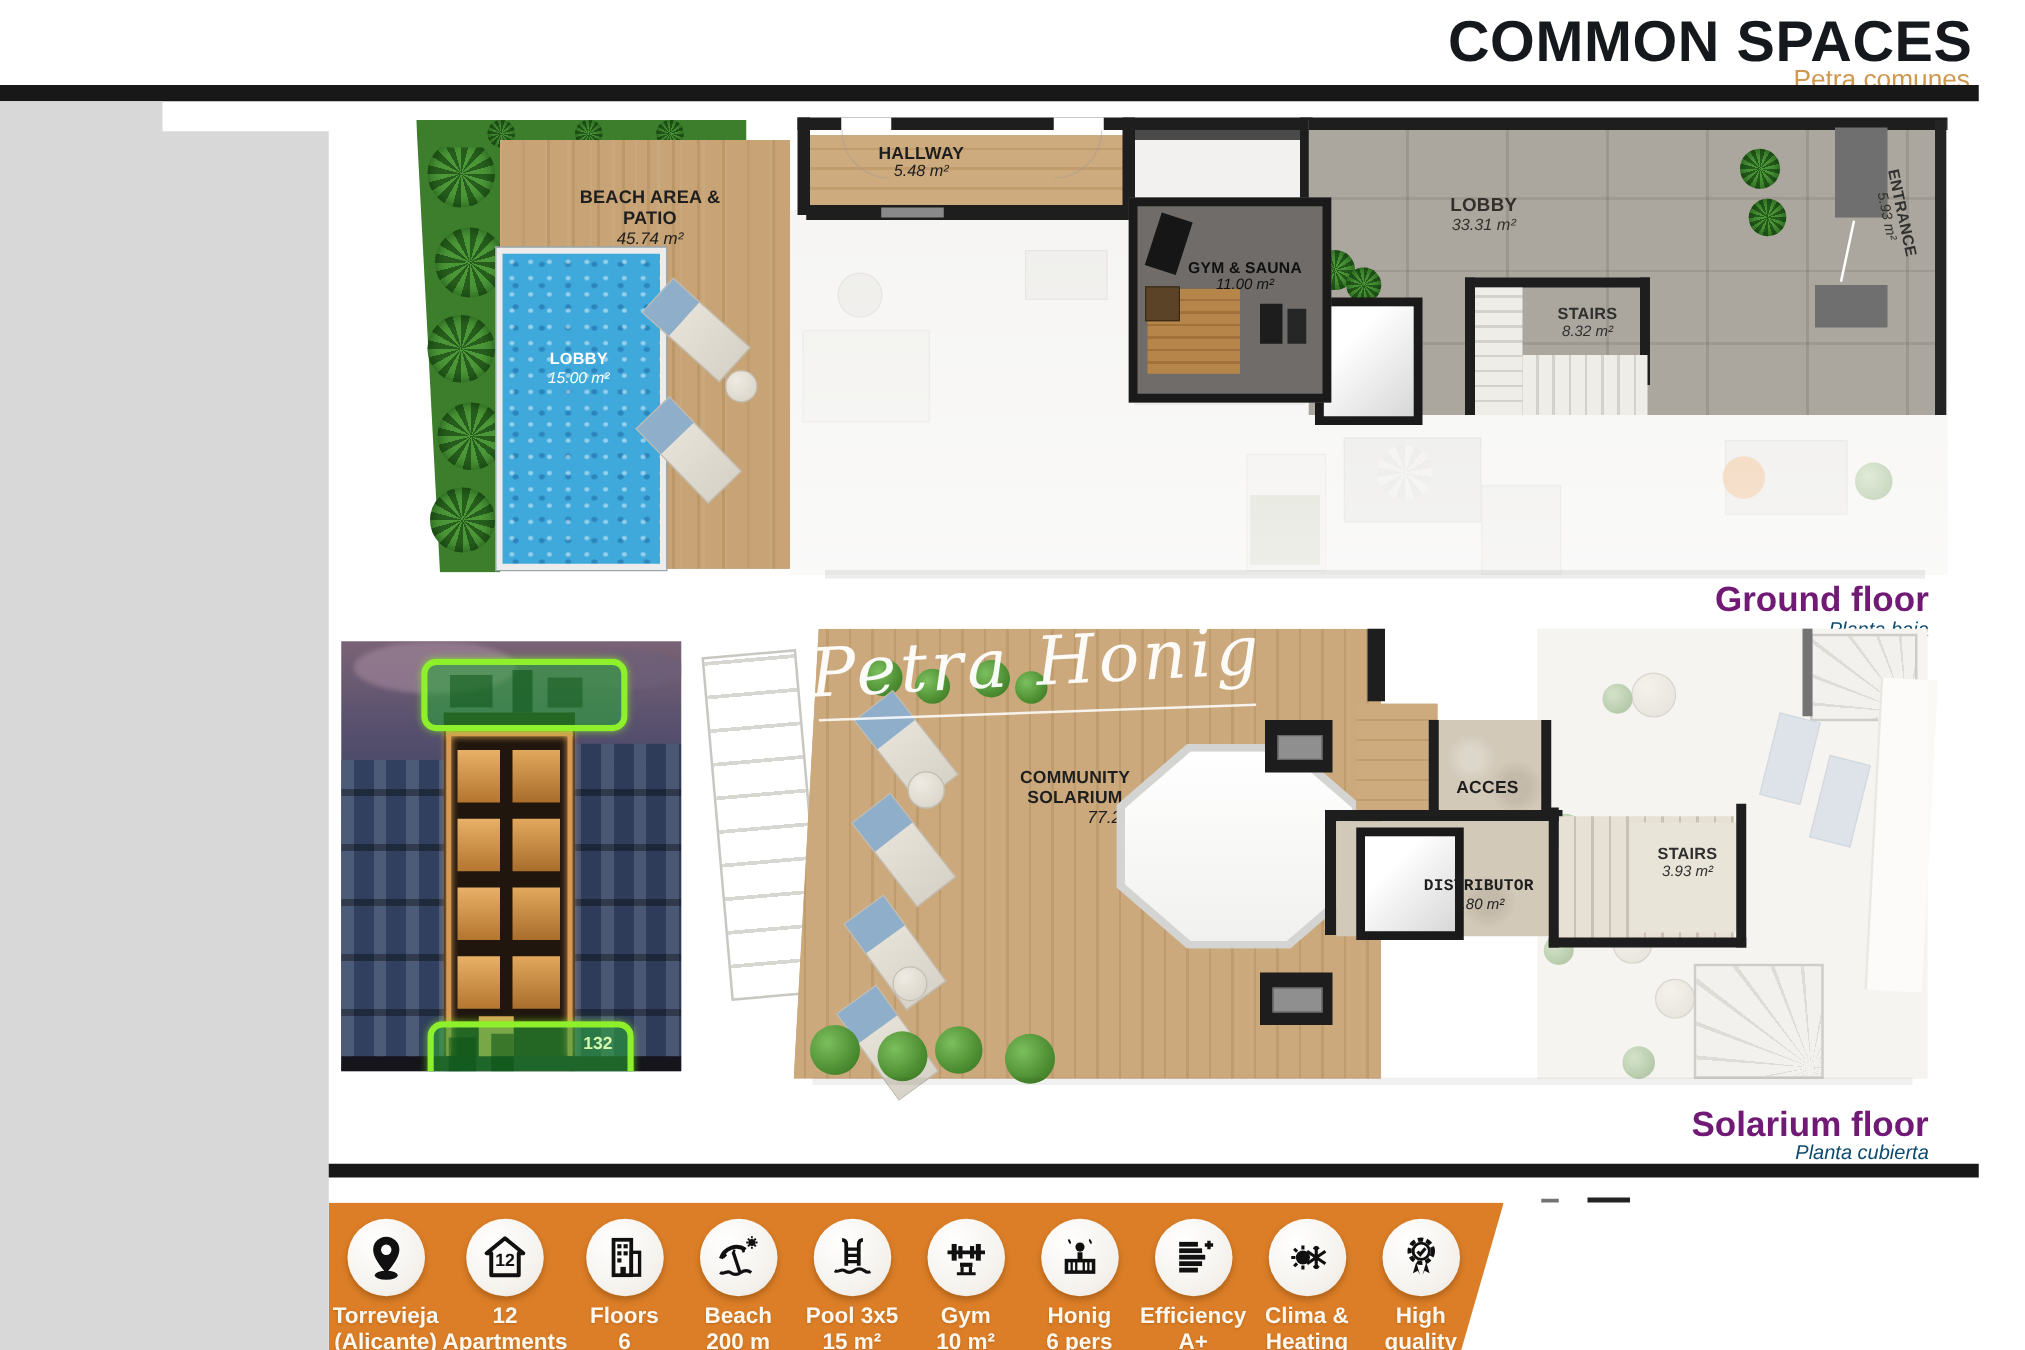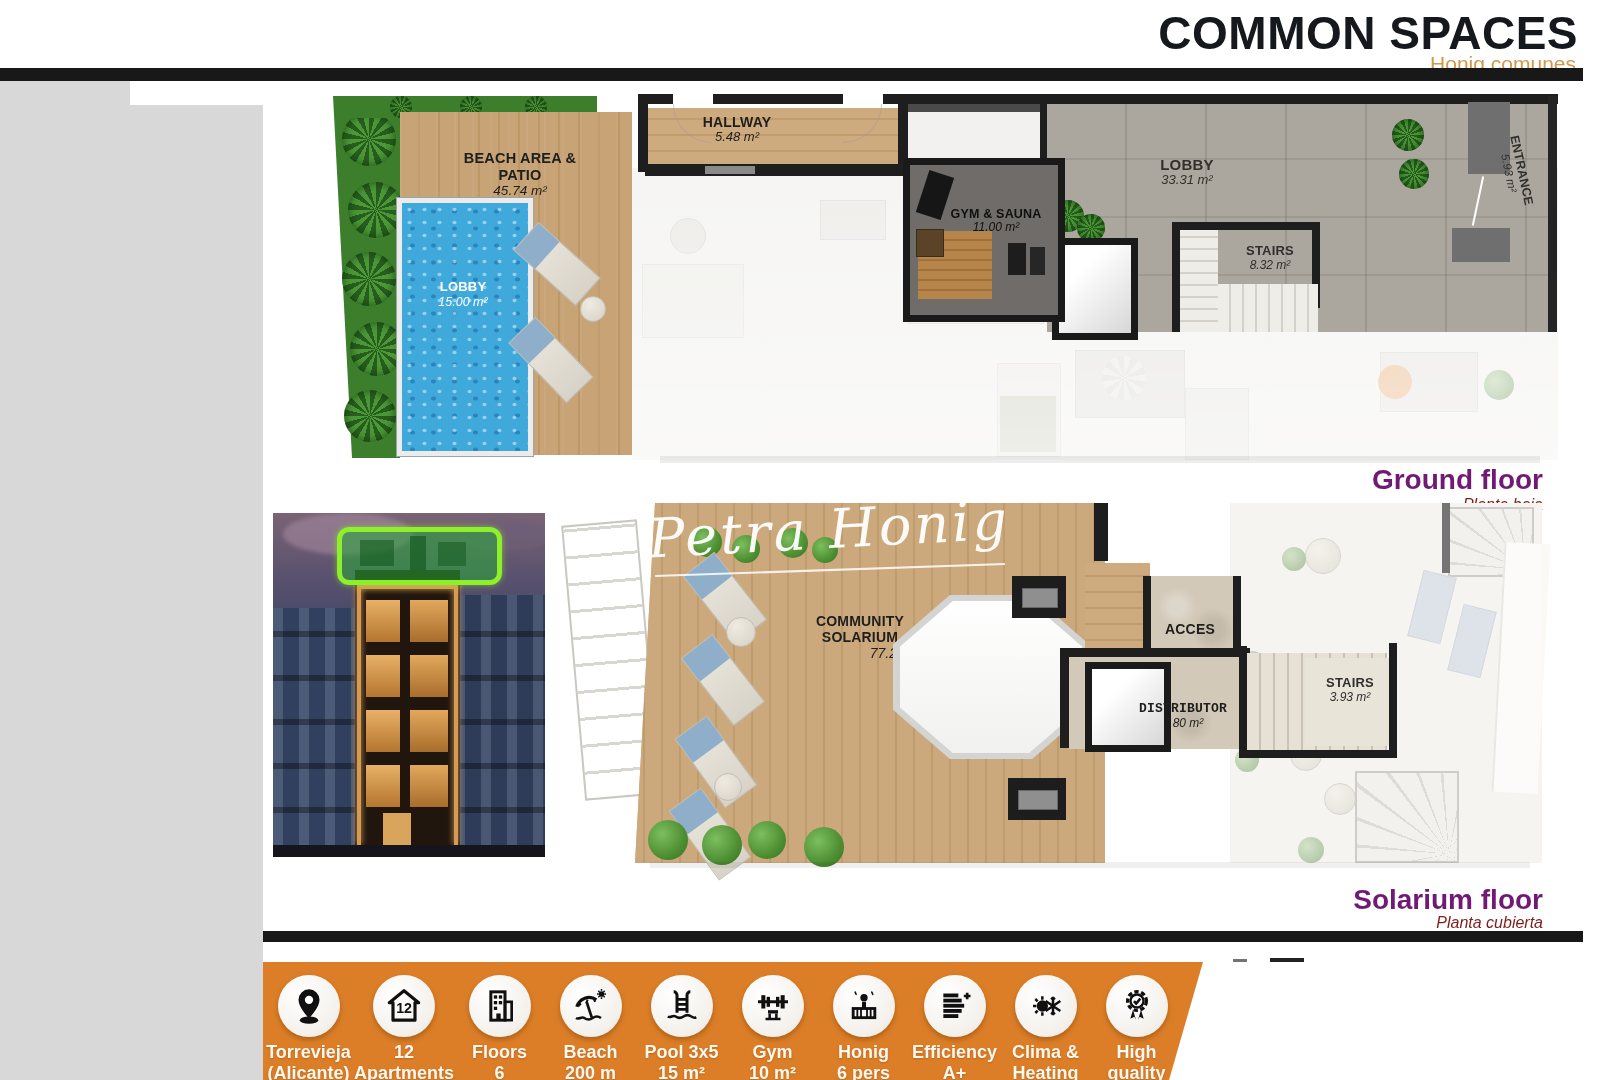--- a/index.html
+++ b/index.html
@@ -6,21 +6,21 @@
   #stage{position:relative;width:1620px;height:1080px;background:#FFFFFF;overflow:hidden;
          font-family:"Liberation Sans",sans-serif;}
   .abs{position:absolute;}
   
   .title{position:absolute;right:42px;top:6px;font-size:46px;font-weight:800;color:#15181C;letter-spacing:.5px;}
   .subtitle{position:absolute;right:44px;top:52px;font-size:21px;color:#D0974E;}
   .blackbar{position:absolute;background:#181818;}
   .graycol{position:absolute;background:#D8D8D8;}
   
   .caption{position:absolute;right:77px;font-size:28px;font-weight:800;color:#701a75;}
-  .caption-es{position:absolute;right:77px;font-size:16px;font-style:italic;color:#7f1d1d;}
+  .caption-es{position:absolute;right:77px;font-size:16px;font-style:italic;color:#0c4a6e;}
   
   .room-label{position:absolute;text-align:center;color:#1E1E1E;line-height:1.15;}
   .rname{font-weight:bold;font-size:14px;letter-spacing:.2px;}
   .rarea{font-size:13px;font-style:italic;}
   
   .wood{background-color:#C7A376;background-image:repeating-linear-gradient(90deg,rgba(255,255,255,.06) 0 2px,transparent 2px 18px),repeating-linear-gradient(90deg,#C7A376 0 18px,#BC9768 18px 20px);}
   .wood-h{background-color:#CDAB7E;background-image:repeating-linear-gradient(0deg,#CDAB7E 0 14px,#C19C6C 14px 16px);}
   .deckwood{background-color:#CBA97D;background-image:repeating-linear-gradient(90deg,#CBA97D 0 16px,#BF9C6E 16px 18px),repeating-linear-gradient(0deg,transparent 0 70px,rgba(120,90,50,.12) 70px 72px);}
   .stone{background-color:#ACA79E;background-image:repeating-linear-gradient(90deg,transparent 0 78px,rgba(60,55,48,.14) 78px 80px),repeating-linear-gradient(0deg,transparent 0 56px,rgba(60,55,48,.12) 56px 58px);}
   .beige{background-color:#D2C9B9;background-image:radial-gradient(circle at 30% 40%,rgba(255,255,255,.25) 8px,transparent 20px),radial-gradient(circle at 70% 70%,rgba(90,80,60,.12) 10px,transparent 22px);}
@@ -51,21 +51,21 @@
   .fcircle{width:62px;height:62px;border-radius:50%;background:radial-gradient(circle at 35% 30%,#FFFFFF,#F4F1EC 70%,#E2DDD4);box-shadow:0 3px 5px rgba(90,45,0,.35);display:flex;align-items:center;justify-content:center;}
   .flabel{margin-top:5px;color:#FCF7EF;font-weight:bold;font-size:18px;line-height:21px;text-align:center;text-shadow:0 1px 2px rgba(120,60,0,.35);white-space:nowrap;}
   .ficon{width:40px;height:40px;}
 </style>
 </head>
 <body>
 
 <div id="stage">
 
   <div class="title">COMMON SPACES</div>
-  <div class="subtitle">Honig comunes</div>
+  <div class="subtitle">Petra comunes</div>
   <div class="blackbar" style="left:0;top:68px;width:1583px;height:13px;"></div>
   <div class="graycol" style="left:0;top:81px;width:130px;height:26px;"></div>
   <div class="graycol" style="left:0;top:105px;width:263px;height:975px;"></div>
 
   <div class="abs" style="left:320px;top:90px;width:1245px;height:372px;">
 
     <div class="abs faded" style="left:312px;top:78px;width:926px;height:292px;">
       <div class="abs" style="left:38px;top:50px;width:34px;height:34px;border-radius:50%;background:#E7E6E2;border:1px solid #D8D7D3;"></div>
       <div class="abs" style="left:10px;top:96px;width:100px;height:72px;background:#EDECE8;border:1px solid #E0DFDB;"></div>
       <div class="abs" style="left:188px;top:32px;width:64px;height:38px;background:#E9E8E4;border:1px solid #DBDAD6;"></div>
@@ -195,20 +195,25 @@
     <div class="abs" style="left:137px;top:197px;width:38px;height:42px;background:linear-gradient(#E2A85C,#A96D2C);"></div>
     <div class="abs" style="left:93px;top:252px;width:34px;height:42px;background:linear-gradient(#E8B068,#B5762F);"></div>
     <div class="abs" style="left:137px;top:252px;width:38px;height:42px;background:linear-gradient(#E2A85C,#A96D2C);"></div>
     <div class="abs" style="left:110px;top:300px;width:28px;height:40px;background:#D9A45C;"></div>
     <div class="abs" style="left:0;top:332px;width:272px;height:12px;background:#15151B;"></div>
     <div class="greenbox" style="left:64px;top:14px;width:155px;height:48px;">
       <div class="abs" style="left:18px;top:8px;width:34px;height:26px;background:rgba(10,80,20,.5);"></div>
       <div class="abs" style="left:68px;top:4px;width:16px;height:34px;background:rgba(10,80,20,.55);"></div>
       <div class="abs" style="left:96px;top:10px;width:28px;height:24px;background:rgba(10,80,20,.45);"></div>
     </div>
+    <div class="greenbox" style="left:69px;top:304px;width:155px;height:44px;">
+      <div class="abs" style="left:12px;top:8px;width:22px;height:30px;background:rgba(10,80,20,.5);"></div>
+      <div class="abs" style="left:46px;top:5px;width:18px;height:34px;background:rgba(10,80,20,.55);"></div>
+      <div class="abs" style="right:12px;top:4px;font-size:14px;font-weight:bold;color:#D2F7AD;">132</div>
+    </div>
   </div>
 
   <div class="abs" style="left:560px;top:495px;width:1000px;height:370px;">
 
     <div class="abs" style="left:670px;top:8px;width:312px;height:360px;background:#F0EFEA;">
       <div class="abs fan" style="left:218px;top:4px;width:82px;height:66px;"></div>
       <div class="abs" style="left:212px;top:0;width:8px;height:70px;background:#2A2A2A;"></div>
       <div class="rtable" style="left:75px;top:35px;width:34px;height:34px;"></div>
       <div class="abs bush-faint" style="left:52px;top:44px;width:24px;height:24px;"></div>
       <div class="abs" style="left:185px;top:70px;width:32px;height:66px;background:#CDD5DE;border:1px solid #BCC4CE;transform:rotate(14deg);"></div>

